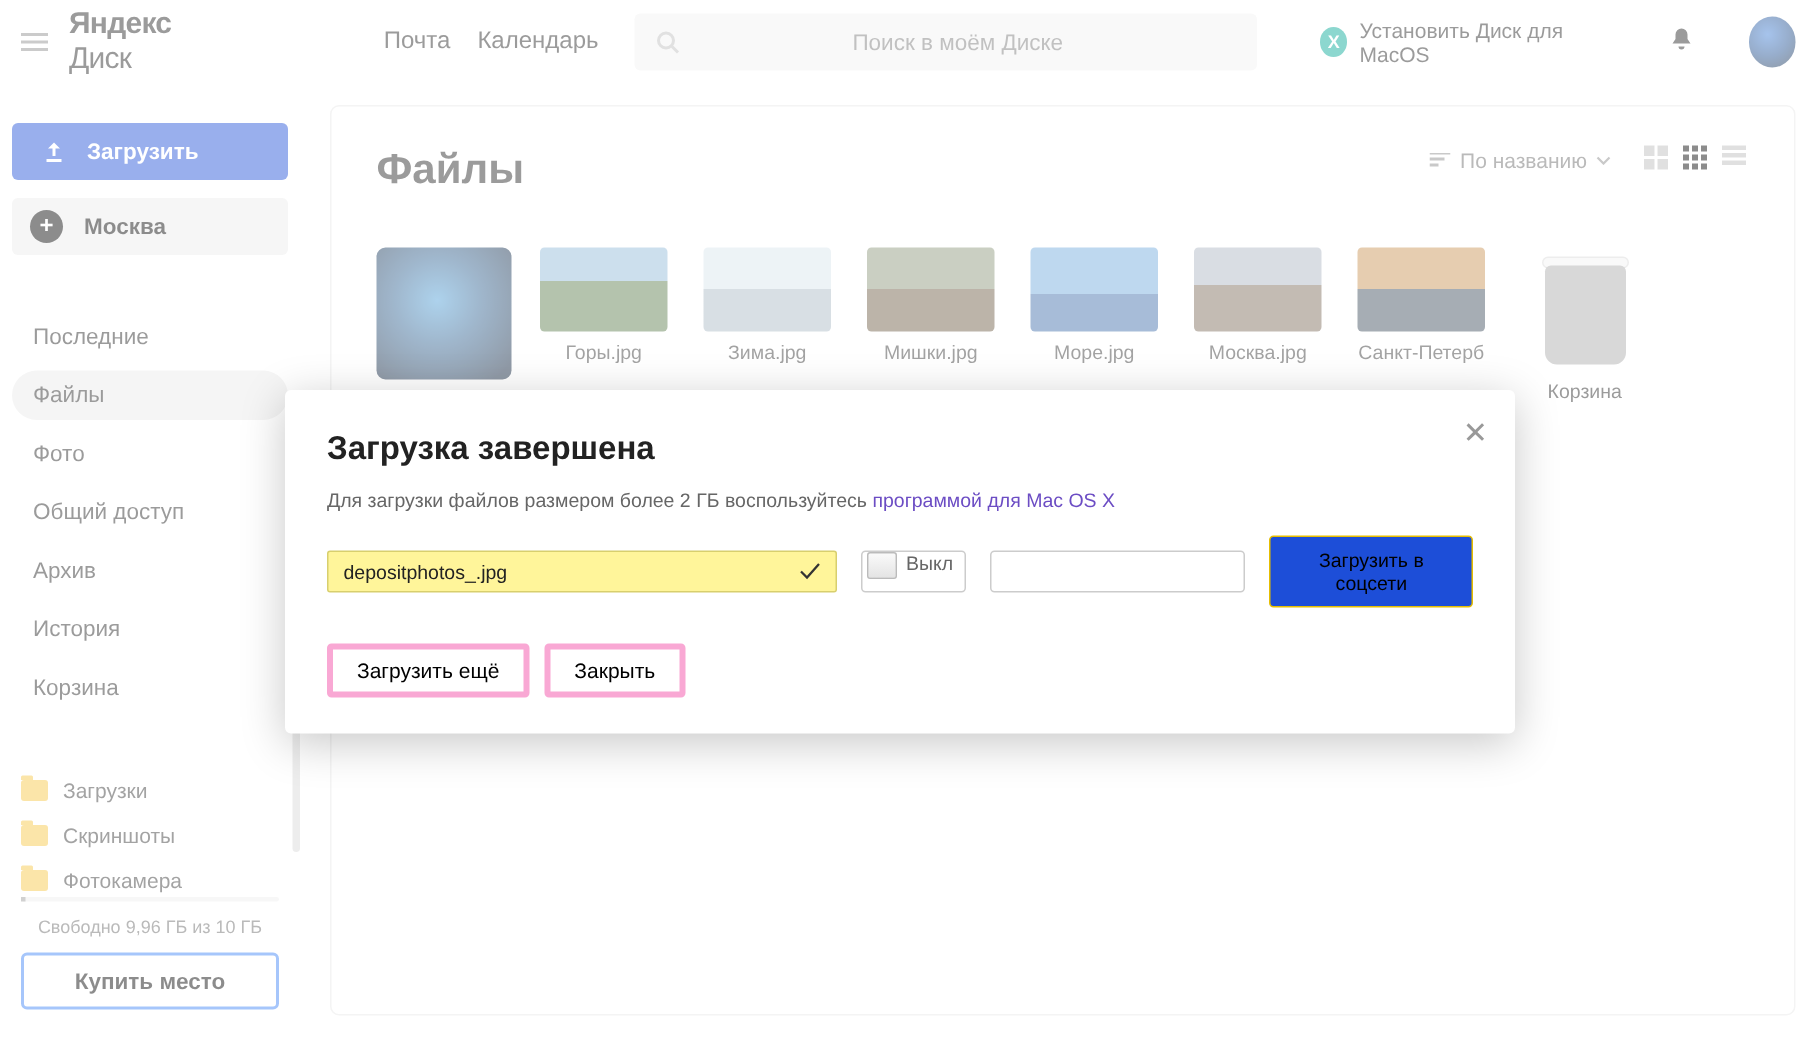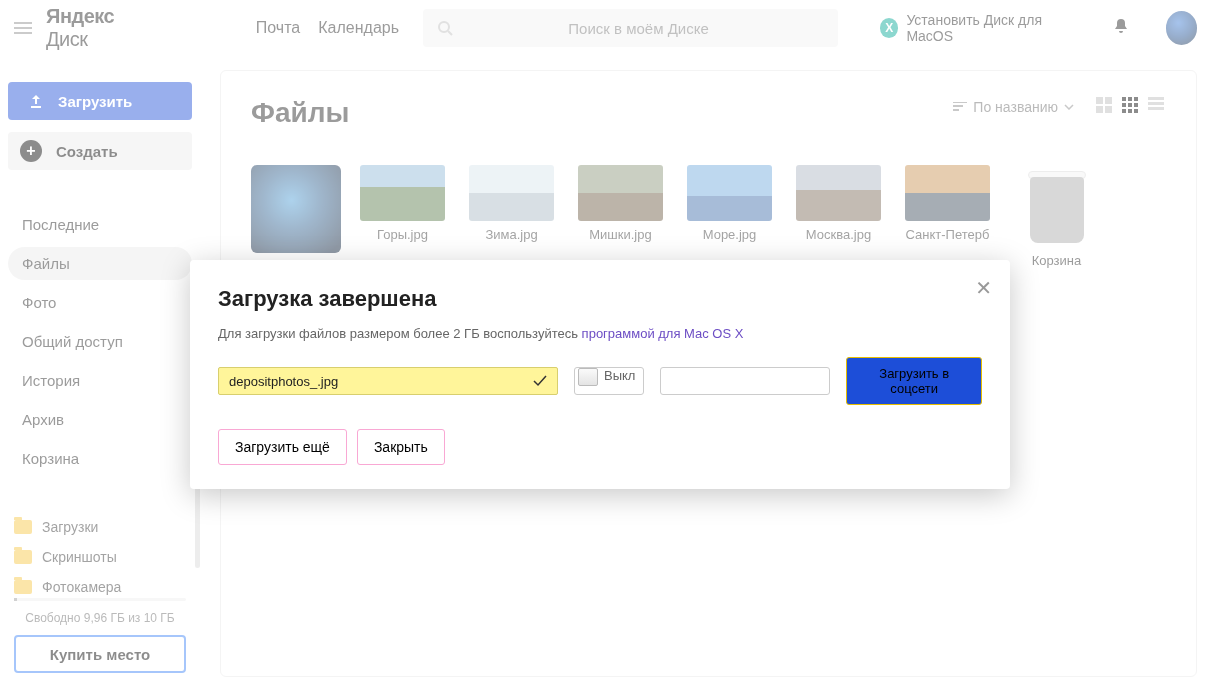--- a/index.html
+++ b/index.html
@@ -76,21 +76,21 @@
 .modal-hint a { color: #6c4dc4; text-decoration: none; }
 .close-x { position: absolute; right: 18px; top: 16px; cursor: pointer; color: #999; font-size: 20px; }
 .row { display: flex; gap: 16px; align-items: center; }
 .file-done { flex: 0 0 340px; height: 28px; background: #fff59a; border: 1px solid #d8cf6e; border-radius: 2px; display: flex; align-items: center; justify-content: space-between; padding: 0 10px; font-size: 13px; }
 .toggle { display: flex; align-items: flex-start; gap: 6px; height: 28px; border: 1px solid #ccc; border-radius: 3px; padding: 0 8px 0 3px; cursor: pointer; }
 .toggle-knob { width: 20px; height: 18px; background: linear-gradient(#fafafa,#e4e4e4); border: 1px solid #bbb; border-radius: 2px; }
 .toggle-label { font-size: 13px; color: #666; }
 .link-field { flex: 0 0 170px; height: 28px; border: 1px solid #ccc; border-radius: 3px; }
 .btn-social { height: 48px; background: #1d4ed8; border: 1px solid #e6be00; border-radius: 3px; padding: 0 16px; font-size: 13px; cursor: pointer; }
 .modal-actions { display: flex; gap: 10px; margin-top: 24px; }
-.btn-outline { height: 36px; border: 1px solid #f9a8d4; background: #fff; border-radius: 3px; padding: 0 16px; font-size: 14px; cursor: pointer; }
+.btn-outline { height: 36px; border: 4px solid #f9a8d4; background: #fff; border-radius: 3px; padding: 0 16px; font-size: 14px; cursor: pointer; }
 </style>
 </head>
 <body>
 
 <div class="header">
   <div class="burger">
       <span></span>
       <span></span>
       <span></span>
     </div>
@@ -122,29 +122,29 @@
 
 <div class="sidebar">
   <button class="btn-upload">
     <svg width="16" height="16" viewBox="0 0 16 16" fill="#fff">
         <path d="M8 2l4 4H9v5H7V6H4zM3 13h10v2H3z"></path>
       </svg>
     <span>Загрузить</span>
   </button>
   <button class="btn-create">
     <span class="plus-circle">+</span>
-    <span>Создать</span>
+    <span>Москва</span>
   </button>
   <div class="nav" id="nav-list">
       <div class="nav-item">Последние</div>
       <div class="nav-item active">Файлы</div>
       <div class="nav-item">Фото</div>
       <div class="nav-item">Общий доступ</div>
+      <div class="nav-item">Архив</div>
       <div class="nav-item">История</div>
-      <div class="nav-item">Архив</div>
       <div class="nav-item">Корзина</div>
     </div>
   <div class="folders" id="folder-list">
       <div class="folder">
         <span class="folder-icon"></span>
         <span>Загрузки</span>
       </div>
       <div class="folder">
         <span class="folder-icon"></span>
         <span>Скриншоты</span>

